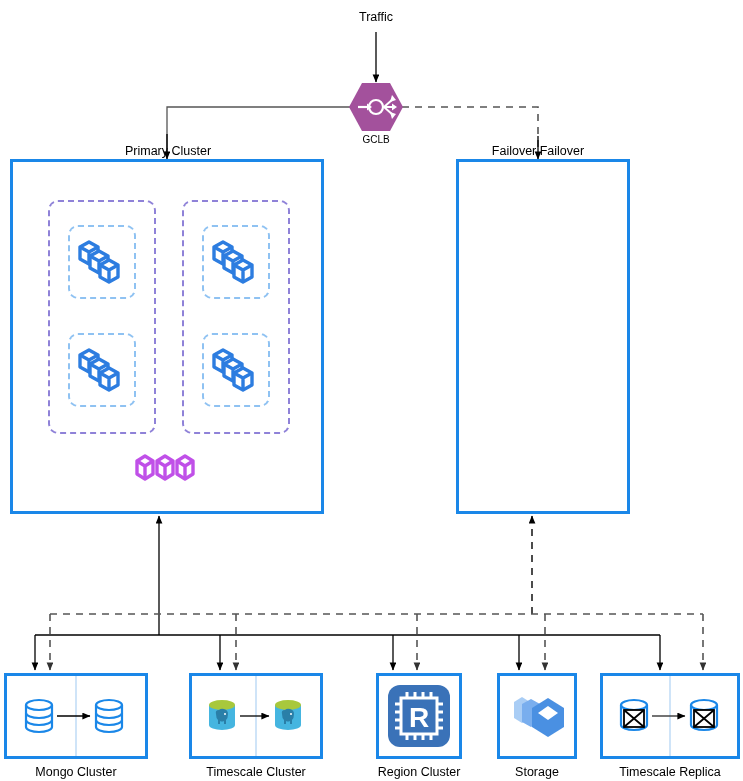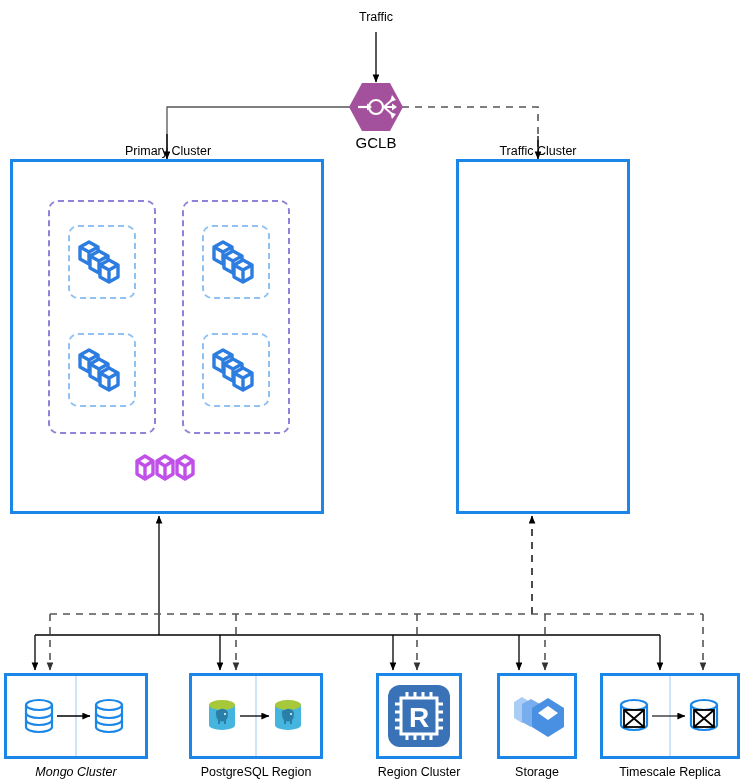--- a/index.html
+++ b/index.html
@@ -10,21 +10,21 @@
     color:#000000;
   }
   #canvas{position:absolute;left:0;top:4px;width:743px;height:781px;}
   svg.layer{position:absolute;left:0;top:0;width:743px;height:781px;overflow:visible;}
   #lines{z-index:1;}
   .node{position:absolute;box-sizing:border-box;}
   .lbl{position:absolute;text-align:center;white-space:nowrap;line-height:1.15;}
 
   
   .t-traffic{font-size:12.5px;}
-  .t-gclb{font-size:15px;}
+  .t-gclb{font-size:10px;}
   .t-cluster-cap{font-size:12.5px;}
   .t-zone{font-size:12.5px;}
   .t-nodename{font-size:12.5px;}
   .t-replica{font-size:13px;font-weight:bold;line-height:1.25;}
   .t-db-role{font-size:12.5px;}
   .t-db-region{font-size:12.5px;}
   .t-db-cap{font-size:12.5px;}
 
   
   .cluster-box{border:3px solid #1a87e8;background:#ffffff;z-index:2;}
@@ -172,21 +172,21 @@
         <path d="M6,9 L14,4 L22,9 L22,22 L14,27 L6,22 z"></path>
         <path d="M6,9 L14,14 L22,9 M14,14 L14,27"></path>
         <path d="M26,9 L34,4 L42,9 L42,22 L34,27 L26,22 z"></path>
         <path d="M26,9 L34,14 L42,9 M34,14 L34,27"></path>
         <path d="M46,9 L54,4 L62,9 L62,22 L54,27 L46,22 z"></path>
         <path d="M46,9 L54,14 L62,9 M54,14 L54,27"></path>
       </g>
     </svg>
   </div>
 
-  <div class="lbl t-cluster-cap" style="left:458px;top:140px;width:160px;">Traffic Cluster</div>
+  <div class="lbl t-cluster-cap" style="left:458px;top:140px;width:160px;">Failover Failover</div>
   <div class="node cluster-box" style="left:456px;top:155px;width:174px;height:355px;"></div>
   <div class="lbl t-replica" style="left:456px;top:270px;width:174px;">
     <div>Scaled Down Replica</div>
     <div>of</div>
     <div>Primary Cluster</div>
   </div>
 
   <div class="node db-box" style="left:4px;top:669px;width:144px;height:86px;">
     <div class="db-split" style="left:68px;"></div>
   </div>
@@ -214,21 +214,21 @@
         <path d="M3,15 a13,5 0 0 0 26,0"></path>
         <path d="M3,22 a13,5 0 0 0 26,0"></path>
       </g>
     </svg>
   </div>
   <svg class="layer" style="z-index:5;pointer-events:none;">
     <line x1="57" y1="712" x2="90" y2="712" stroke="#000" stroke-width="1.3" marker-end="url(#ahBlack)"></line>
   </svg>
   <div class="lbl t-db-region" style="left:6px;top:736px;width:66px;">Region 1</div>
   <div class="lbl t-db-region" style="left:76px;top:736px;width:68px;">Region 2</div>
-  <div class="lbl t-db-cap" style="left:4px;top:761px;width:144px;font-style:italic;">Mongo Cluster</div>
+  <div class="lbl t-db-cap" style="left:4px;top:761px;width:144px;">Mongo Cluster</div>
 
   <div class="node db-box" style="left:189px;top:669px;width:134px;height:86px;">
     <div class="db-split" style="left:63px;"></div>
   </div>
   <div class="lbl t-db-role" style="left:191px;top:674px;width:62px;">P</div>
   <div class="lbl t-db-role" style="left:256px;top:674px;width:64px;">S</div>
   <div class="icon-holder" style="left:206px;top:694px;width:32px;height:36px;">
     <svg width="32" height="36" viewBox="0 0 32 36">
       <path d="M3,7 L3,27 a13,5 0 0 0 26,0 L29,7 z" fill="#45b5e0"></path>
       <ellipse cx="16" cy="7" rx="13" ry="5" fill="#a8c83c"></ellipse>
@@ -246,21 +246,21 @@
         <path d="M10,16 q-1,-4 3,-4 q2,-2 5,-1 q4,1 4,5 q0,4 -2,6 l0,4 l-2,0 l0,-3 q-2,1 -4,0 l0,3 l-2,0 l0,-4 q-2,-2 -2,-6 z"></path>
       </g>
       <circle cx="19" cy="16" r="1" fill="#ffffff"></circle>
     </svg>
   </div>
   <svg class="layer" style="z-index:5;pointer-events:none;">
     <line x1="240" y1="712" x2="269" y2="712" stroke="#000" stroke-width="1.3" marker-end="url(#ahBlack)"></line>
   </svg>
   <div class="lbl t-db-region" style="left:191px;top:736px;width:62px;">Region 1</div>
   <div class="lbl t-db-region" style="left:256px;top:736px;width:64px;">Region 2</div>
-  <div class="lbl t-db-cap" style="left:184px;top:761px;width:144px;">PostgreSQL Region</div>
+  <div class="lbl t-db-cap" style="left:184px;top:761px;width:144px;">Timescale Cluster</div>
 
   <div class="node db-box" style="left:376px;top:669px;width:86px;height:86px;"></div>
   <div class="icon-holder" style="left:386px;top:679px;width:66px;height:66px;">
     <svg width="66" height="66" viewBox="0 0 66 66">
       <rect x="2" y="2" width="62" height="62" rx="12" fill="#3a72b8"></rect>
       <g stroke="#ffffff" stroke-width="3">
         <rect x="15" y="15" width="36" height="36" fill="none"></rect>
         <line x1="21" y1="9" x2="21" y2="15"></line>
         <line x1="29" y1="9" x2="29" y2="15"></line>
         <line x1="37" y1="9" x2="37" y2="15"></line>

